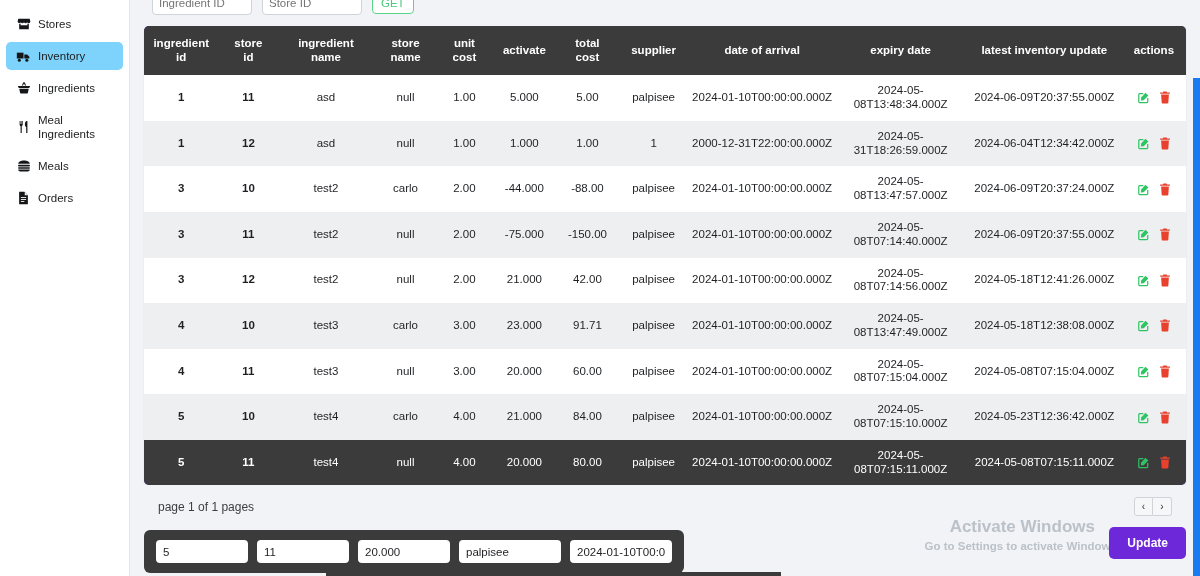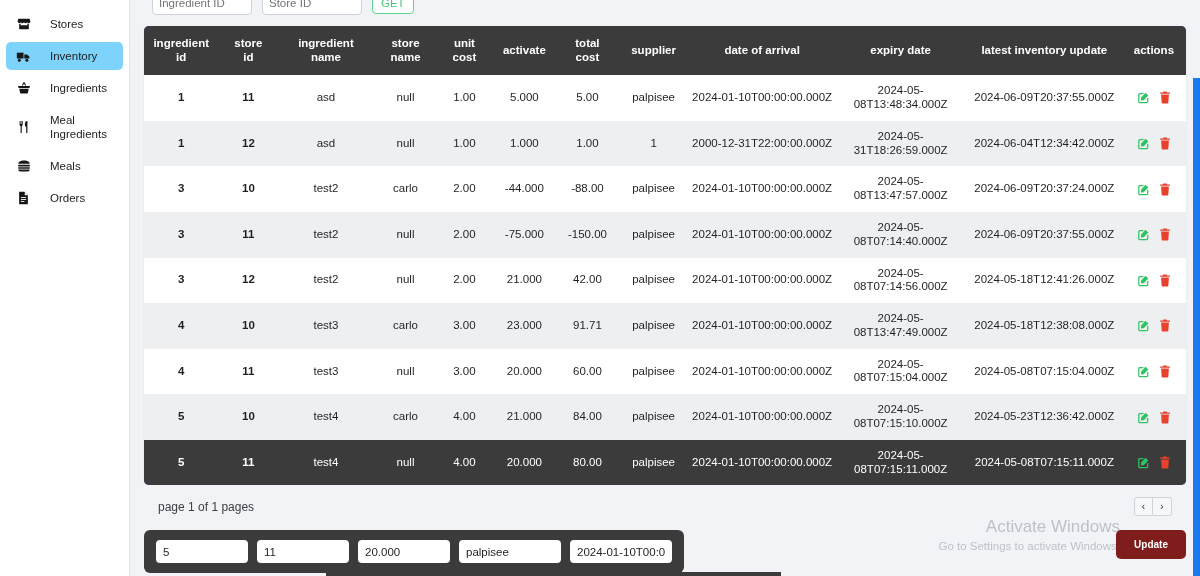--- a/index.html
+++ b/index.html
@@ -13,21 +13,21 @@
   #app { position: relative; width: 1200px; height: 576px; display: flex; background:#fff; }
 
   
   .sidebar {
     width: 130px; flex: 0 0 130px; height: 576px;
     background: #ffffff;
     border-right: 1px solid #e3e5e8;
     padding-top: 10px;
   }
   .side-item {
-    display: flex; align-items: center; gap: 19px;
+    display: flex; align-items: center; gap: 7px;
     margin: 0 6px 4px 6px;
     padding: 7px 6px 7px 10px;
     border-radius: 5px;
     color: #1c1d1f;
     font-size: 11.5px;
     line-height: 1.22;
     cursor: pointer;
     min-height: 28px;
   }
   .side-item.active { background: #7dd3fc; }
@@ -134,33 +134,33 @@
     height: 23px; border: none; border-radius: 4px;
     background: #fff; color: #1f2023;
     font-size: 11.5px; padding: 0 7px;
     font-family: "Liberation Sans", sans-serif;
   }
   .e-w1 { width: 92px; } .e-w2 { width: 92px; } .e-w3 { width: 92px; }
   .e-w4 { width: 102px; } .e-w5 { width: 102px; }
 
   .update-btn {
     position: absolute; right: 14px; bottom: 17px;
-    background: #7f1d1d; color: #fff;
+    background: #6d28d9; color: #fff;
     border: none; border-radius: 5px;
-    font-size: 10px; font-weight: bold;
+    font-size: 12px; font-weight: bold;
     padding: 9px 18px; cursor: pointer;
     font-family: "Liberation Sans", sans-serif;
     z-index: 3;
   }
 
   
   .watermark {
     position: absolute; right: 80px; bottom: 22px;
-    text-align: right; color: #9ba3ad;
-    opacity: .62; z-index: 1; pointer-events: none;
+    text-align: center; color: #9ba3ad;
+    opacity: .62; z-index: 1; pointer-events: none; font-weight: bold;
   }
   .wm-title { font-size: 17px; line-height: 1.25; }
   .wm-sub { font-size: 11.5px; line-height: 1.3; margin-top: 2px; }
 
   
   .edge-bar {
     position: absolute; top: 78px; right: 0;
     width: 7px; height: 498px; background: #1a7bf0; z-index: 5;
   }
   

